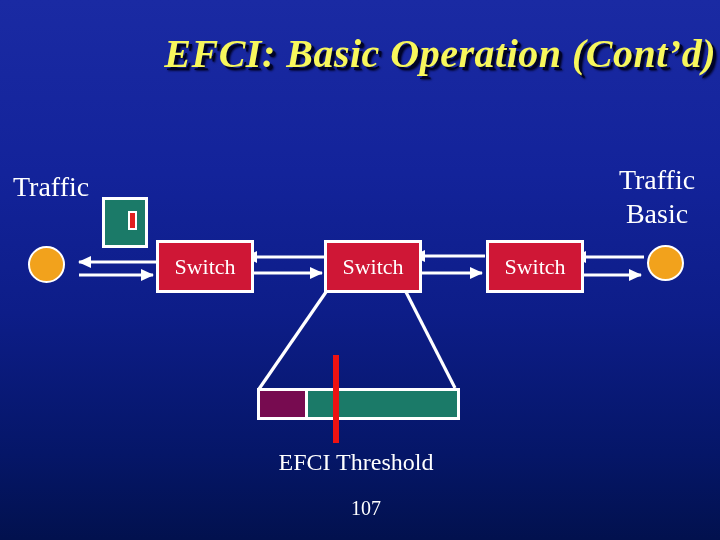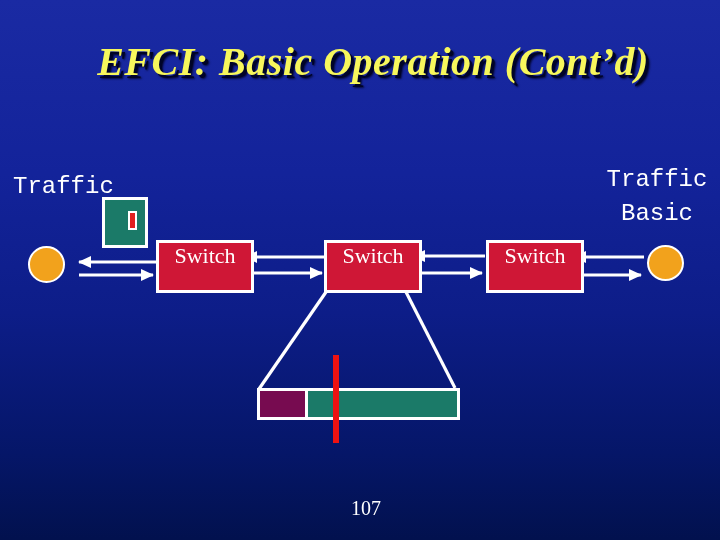--- a/index.html
+++ b/index.html
@@ -13,33 +13,33 @@
       #0d1d88 58%,
       #051668 84%,
       var(--background_bottom) 100%);
     font-family: "Liberation Serif", "DejaVu Serif", serif;
     color: var(--text_white);
   }
 
   .title {
     position: absolute;
     left: 0; right: 0; top: 26px;
-    margin: 12px;
+    margin: 4px;
     padding-left: 26px;
-    text-align: center;
+    text-align: right;
     font-size: 40px;
     font-weight: 600;
     font-style: italic;
     color: var(--title_yellow);
     text-shadow: 3px 3px 0 #000428, 4px 4px 2px rgba(0,0,30,0.75);
     letter-spacing: 0.5px;
     white-space: nowrap;
   }
 
-  .label { position: absolute; font-size: 24px; line-height: 34px; font-family: Liberation Mono, monospace; }
+  .label { position: absolute; font-size: 28px; line-height: 34px; }
   .source-label { left: 13px; top: 170px; text-align: left; }
   .sink-label   { left: 597px; top: 163px; width: 120px; text-align: center; }
 
   .node {
     position: absolute;
     width: 37px; height: 37px;
     border: 2px solid #fff;
     border-radius: 50%;
     background: var(--node_orange);
     box-sizing: border-box;
@@ -47,21 +47,21 @@
   .source-node { left: 28px;  top: 246px; }
   .sink-node   { left: 647px; top: 245px; height: 36px; }
 
   .switch {
     position: absolute;
     top: 240px;
     width: 98px; height: 53px;
     background: var(--switch_red);
     border: 3px solid #fff;
     box-sizing: border-box;
-    display: flex; align-items: flex-start; justify-content: center;
+    display: flex; align-items: center; justify-content: center;
     font-size: 22px;
   }
   .sw1 { left: 156px; }
   .sw2 { left: 324px; }
   .sw3 { left: 486px; }
 
   .cell-box {
     position: absolute;
     left: 102px; top: 197px;
     width: 46px; height: 51px;
@@ -179,16 +179,17 @@
   <div class="switch sw3">
     <span>Switch</span>
   </div>
 
   <div class="buffer">
     <div class="buffer-used"></div>
     <div class="buffer-free"></div>
   </div>
   <div class="threshold-line"></div>
 
+  <div class="threshold-label">EFCI Threshold</div>
 
   <div class="page-number">107</div>
 
 </div>
 
 </body></html>

